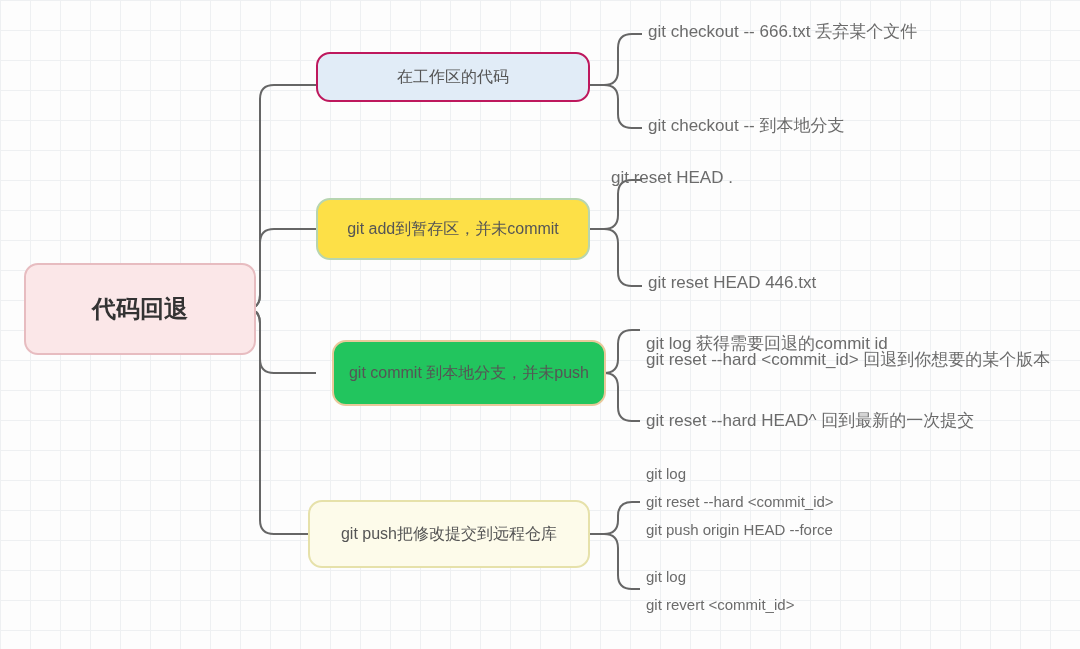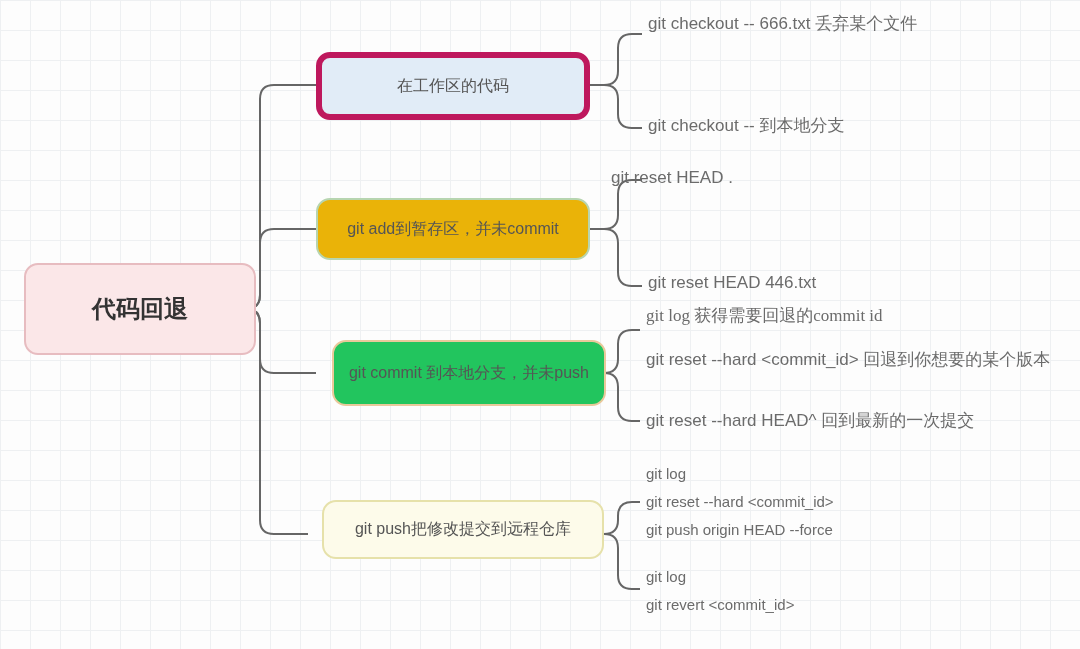--- a/index.html
+++ b/index.html
@@ -28,39 +28,38 @@
   }
   .root {
     left: 24px; top: 263px; width: 232px; height: 92px;
     background: #fbe7e8;
     border: 2px solid #e7bcc0;
     font-weight: 800;
     font-size: 24px;
     color: #333;
   }
   .blue {
-    left: 316px; top: 52px; width: 274px; height: 68px;
+    left: 316px; top: 52px; width: 274px; height: 50px;
     background: #e1ecf7;
-    border: 6px solid #be185d;
+    border: 2px solid #be185d;
   }
   .green {
     left: 316px; top: 198px; width: 274px; height: 62px;
-    background: #eab308;
+    background: #fde047;
     border: 2px solid #b7d5b0;
   }
   .orange {
     left: 332px; top: 340px; width: 274px; height: 66px;
     background: #22c55e;
     border: 2px solid #e9c99b;
   }
   .yellow {
-    left: 308px; top: 500px; width: 282px; height: 59px;
+    left: 308px; top: 500px; width: 282px; height: 68px;
     background: #fdfbea;
     border: 2px solid #e6e1aa;
-    margin-left: 14px;
   }
   .leaf {
     position: absolute;
     font-size: 17px;
     color: #6b6b6b;
     white-space: nowrap;
   }
   .leaf.sm { font-size: 15px; }
   svg.connectors {
     position: absolute;
@@ -103,27 +102,27 @@
 <div class="node green">
   <span>git add到暂存区，并未commit</span>
 </div>
 <div class="node orange">
   <span>git commit 到本地分支，并未push</span>
 </div>
 <div class="node yellow">
   <span>git push把修改提交到远程仓库</span>
 </div>
 
-<div class="leaf" style="left:648px; top:12px;text-align:right;">git checkout -- 666.txt   丢弃某个文件</div>
+<div class="leaf" style="left:648px; top:20px;text-align:right;">git checkout -- 666.txt   丢弃某个文件</div>
 <div class="leaf" style="left:648px; top:114px;">git checkout -- 到本地分支</div>
 
 <div class="leaf" style="left:611px; top:168px;">git reset HEAD .</div>
 <div class="leaf" style="left:648px; top:273px;">git reset HEAD 446.txt</div>
 
-<div class="leaf" style="left:646px; top:304px;font-family:Liberation Serif, serif;">git log 获得需要回退的commit id</div>
+<div class="leaf" style="left:646px; top:332px;">git log 获得需要回退的commit id</div>
 <div class="leaf" style="left:646px; top:348px;">git reset --hard  &lt;commit_id&gt; 回退到你想要的某个版本</div>
 <div class="leaf" style="left:646px; top:409px;">git reset --hard HEAD^     回到最新的一次提交</div>
 
 <div class="leaf sm" style="left:646px; top:465px;">git log</div>
 <div class="leaf sm" style="left:646px; top:493px;">git reset --hard  &lt;commit_id&gt;</div>
 <div class="leaf sm" style="left:646px; top:521px;">git push origin HEAD --force</div>
 <div class="leaf sm" style="left:646px; top:568px;">git log</div>
 <div class="leaf sm" style="left:646px; top:596px;">git revert &lt;commit_id&gt;</div>
 
 </body></html>

